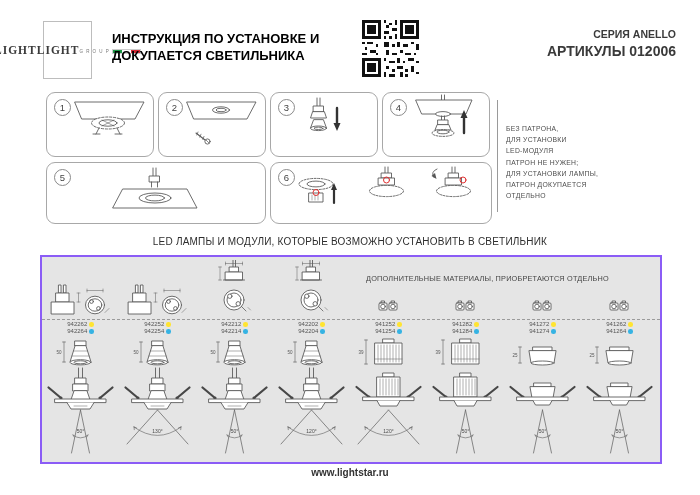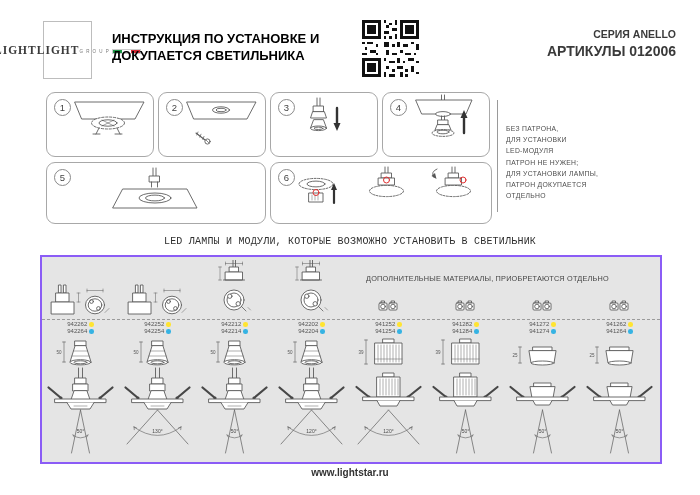--- a/index.html
+++ b/index.html
@@ -24,21 +24,21 @@
   .step{position:absolute;border:1.3px solid #a8a8a8;border-radius:9px;background:#fff;}
   .badge{position:absolute;left:7px;top:6px;width:15px;height:15px;border:1px solid #8a8a8a;border-radius:50%;
          font-size:9.5px;color:#444;display:flex;align-items:center;justify-content:center;background:#fff;}
   .step-art{position:absolute;left:0;top:0;}
   .vline{position:absolute;left:497px;top:100px;width:1px;height:112px;background:#9a9a9a;}
   .note{position:absolute;left:506px;top:123px;font-size:6.8px;line-height:11.2px;
         letter-spacing:0.3px;color:#4c4c4c;}
 
   
   .lamps-heading{position:absolute;left:0;top:236px;width:700px;text-align:center;
-                 font-size:10px;letter-spacing:0.2px;color:#2e2e2e;font-family:Liberation Mono, monospace;}
+                 font-size:10px;letter-spacing:0.2px;color:#2e2e2e;}
 
   
   .bottom{position:absolute;left:40px;top:255px;width:618px;height:205px;border:2px solid #8b5cf6;background:#e5e5e5;}
   .dash{position:absolute;left:0;right:0;top:62px;border-top:1px dashed #9a9a9a;}
   .materials{position:absolute;left:324px;top:17px;font-size:7.3px;color:#444;letter-spacing:0.2px;}
   .col{position:absolute;top:0;width:77px;height:203px;}
   .icon-a{position:absolute;left:6px;top:27px;}
   .icon-b{position:absolute;left:13px;top:3px;}
   .icon-s{position:absolute;left:28px;top:42px;}
   .arts{position:absolute;left:0;top:64px;width:77px;}

